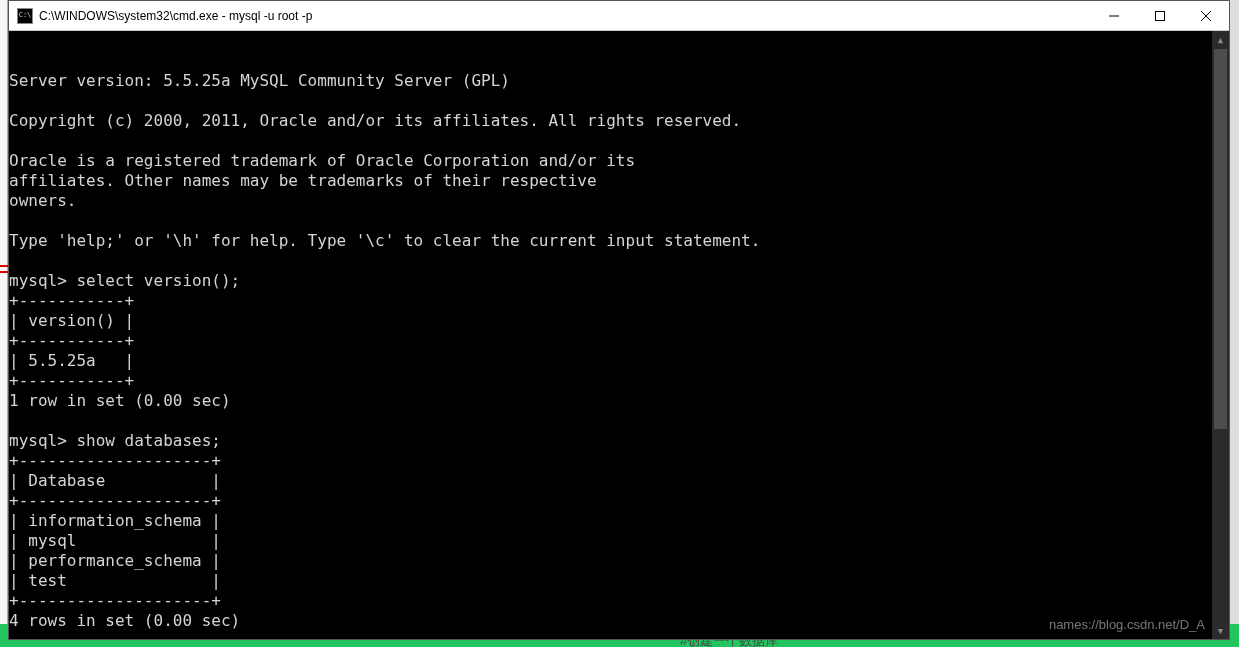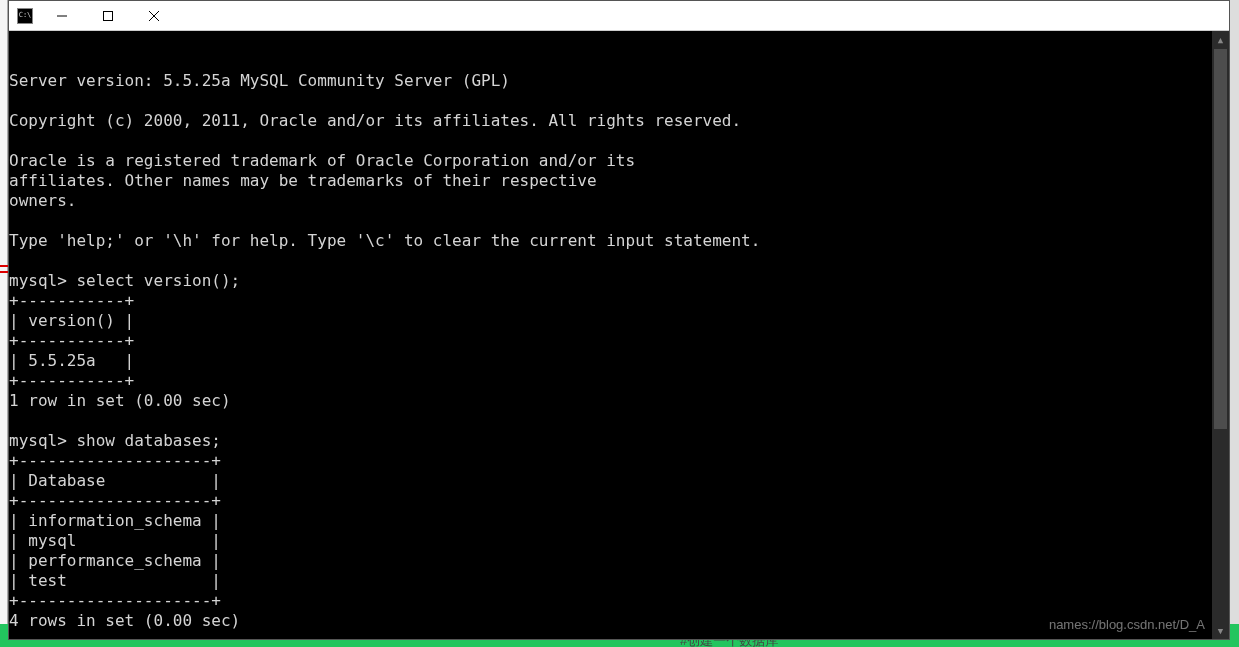--- a/index.html
+++ b/index.html
@@ -183,20 +183,21 @@
 <div class="right-edge"></div>
 <div class="bottom-edge">
   <span class="bottom-text">#创建一个数据库</span>
 </div>
 
 <div class="window">
   <div class="titlebar">
     <div class="titlebar-icon">
       <span class="titlebar-icon-text">C:\</span>
     </div>
+    <div class="titlebar-title">C:\WINDOWS\system32\cmd.exe - mysql  -u root -p</div>
     <div class="titlebar-buttons">
       <div class="titlebar-btn">
         <svg width="10" height="10" viewBox="0 0 10 10">
             <line x1="0" y1="5" x2="10" y2="5" stroke="#000" stroke-width="1"></line>
           </svg>
       </div>
       <div class="titlebar-btn">
         <svg width="10" height="10" viewBox="0 0 10 10">
             <rect x="0.5" y="0.5" width="9" height="9" fill="none" stroke="#000" stroke-width="1"></rect>
           </svg>

